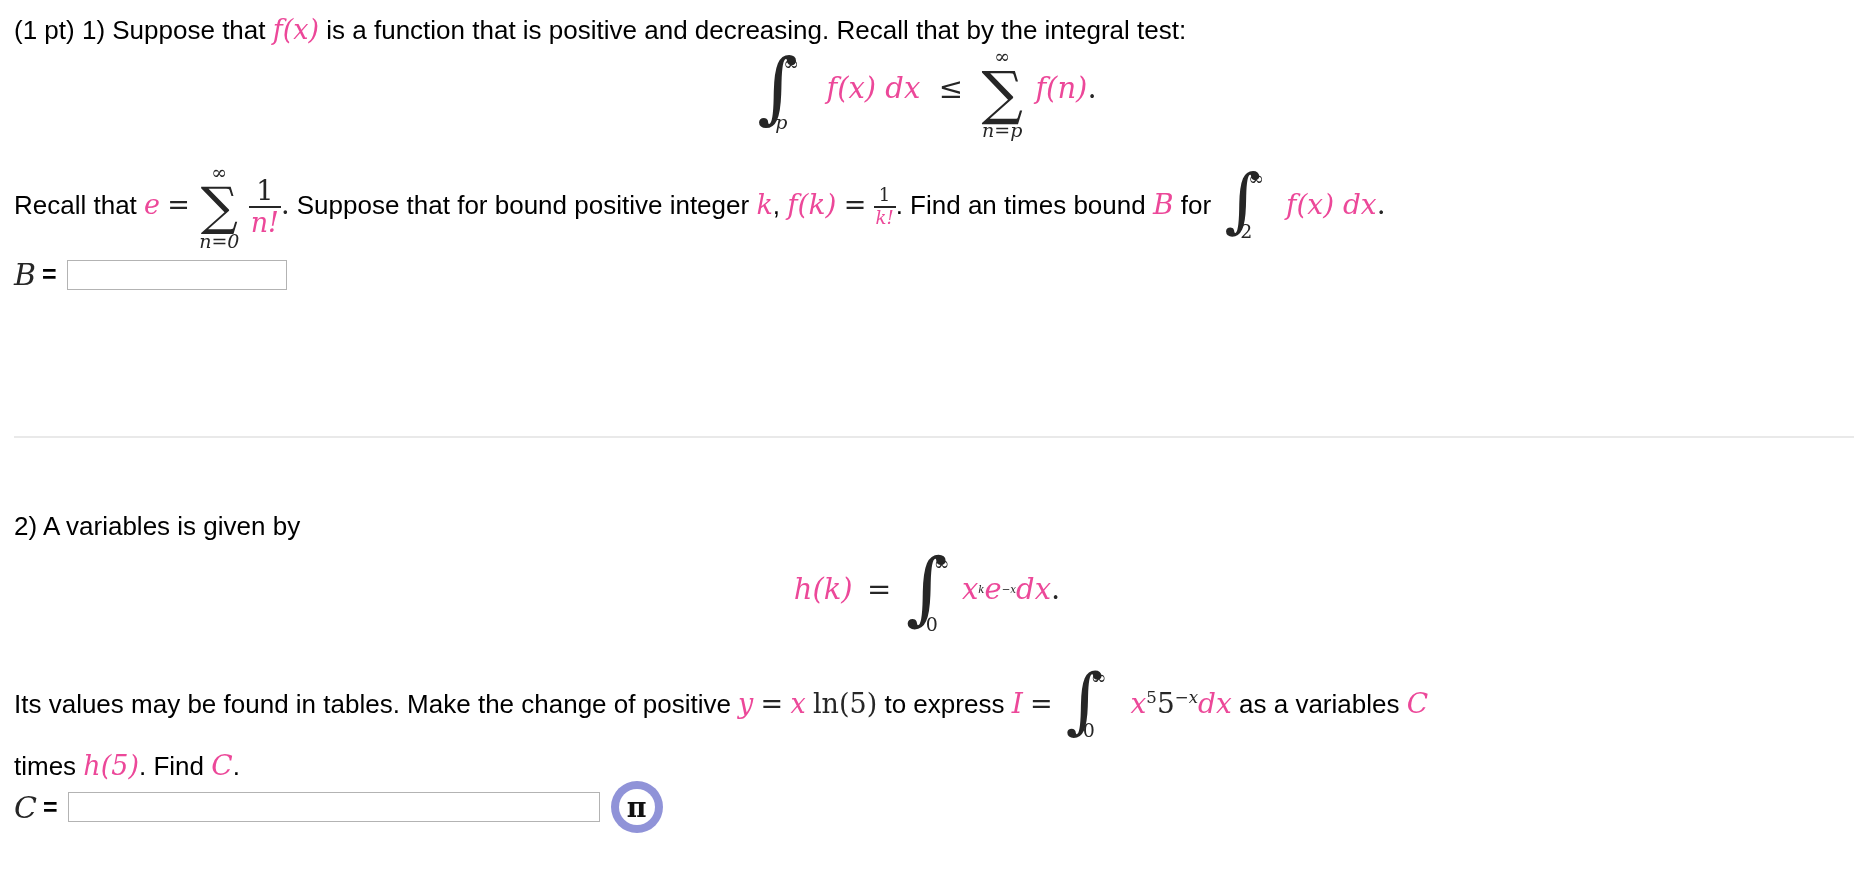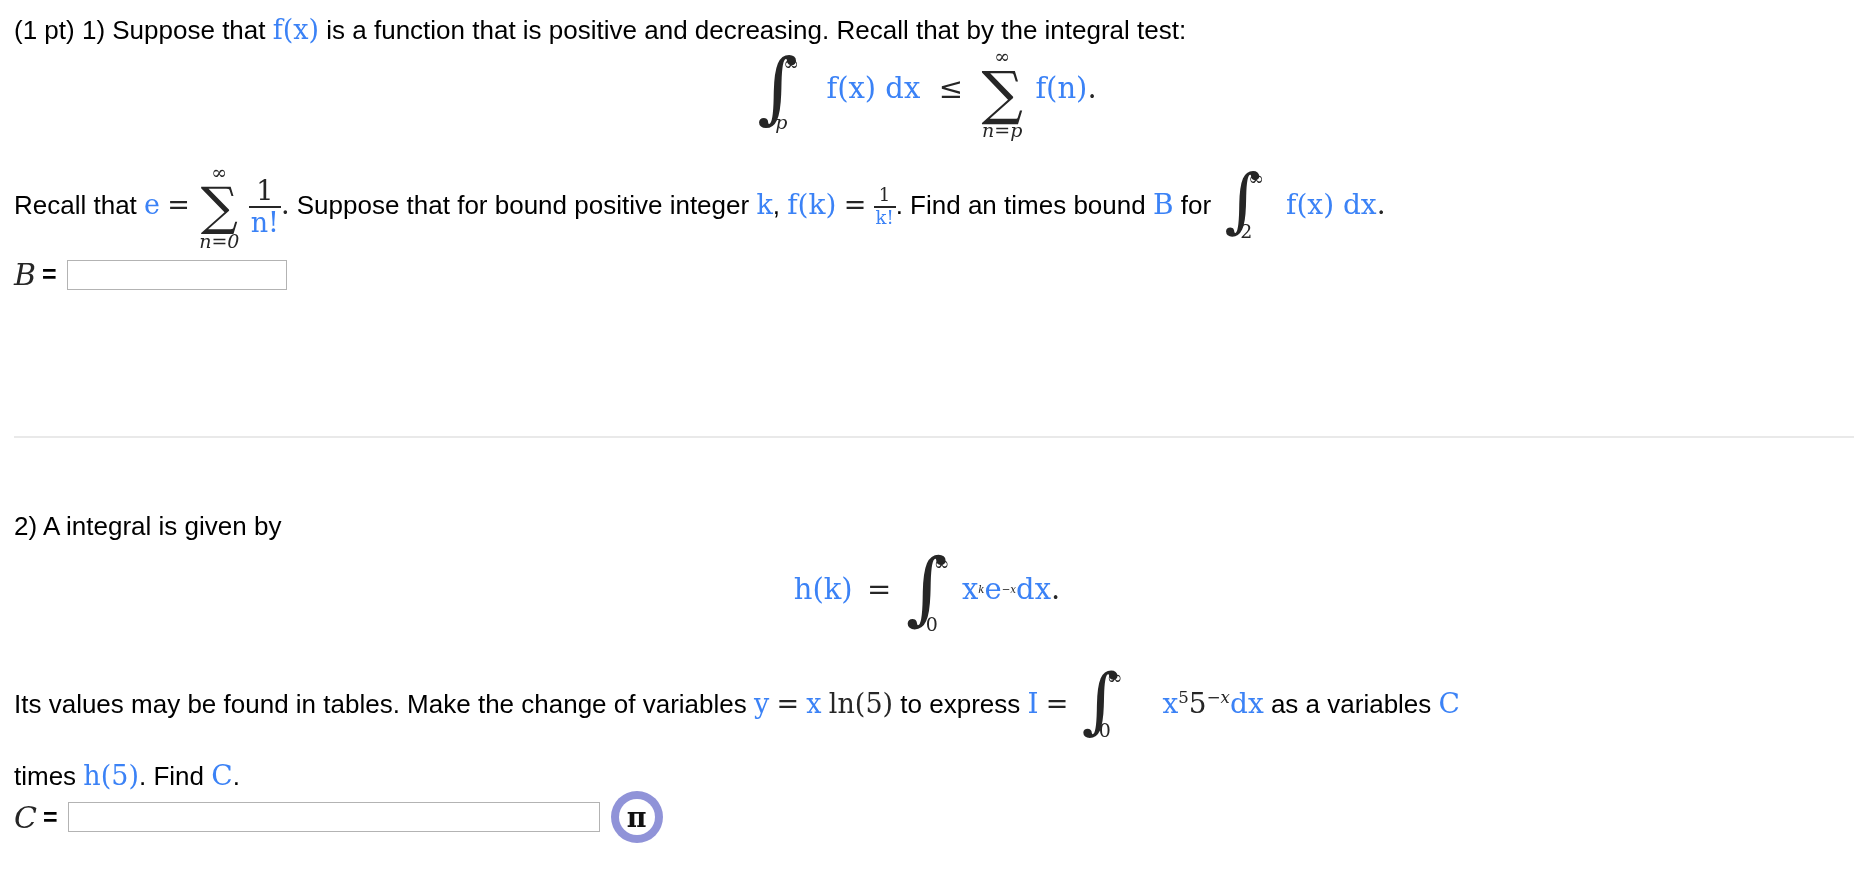--- a/index.html
+++ b/index.html
@@ -19,21 +19,22 @@
     position: relative;
     width: 1854px;
     height: 894px;
     box-sizing: border-box;
     padding: 0 14px;
   }
 
   
   .mathit {
     font-family: "DejaVu Serif", "Liberation Serif", serif;
-    color: #3b82f6;
+    font-style: italic;
+    color: #ec4899;
   }
   .mathrm {
     font-family: "DejaVu Serif", "Liberation Serif", serif;
     font-style: normal;
     color: #262626;
   }
   .op {
     font-family: "DejaVu Serif", "Liberation Serif", serif;
     font-style: normal;
     color: #262626;
@@ -294,58 +295,58 @@
     <span class="ans-eq">=</span>
     <input class="ans-input" type="text" placeholder="" style="">
   </div>
 
   <hr class="divider">
 
   <div class="section-2">
 
     <div class="prose">
       <span>2)</span>
-      <span>A integral is given by</span>
+      <span>A variables is given by</span>
     </div>
 
     <div class="display-eq-2">
       <span class="mathit" style="font-size:29px;">h(k)</span>
       <span class="op" style="font-size:29px; margin:0 10px;">=</span>
       <span class="intop" style="height:94px;">
         <span class="glyph" style="font-size:80px;">∫</span>
         <span class="up rm" style="left:28px; top:6px;">∞</span>
         <span class="lo rm" style="left:20px; bottom:8px;">0</span>
       </span>
       <span class="inl" style="margin-left:10px;">
         <span class="mathit" style="font-size:29px;">x</span><sup class="sm">k</sup><span class="mathit" style="font-size:29px;">e</span><sup class="sm">−x</sup><span class="mathit" style="font-size:29px;">dx</span><span class="mathrm" style="font-size:29px;">.</span>
       </span>
     </div>
 
     <div class="prose" style="white-space:nowrap; margin-top:4px;">
-      <span>Its values may be found in tables. Make the change of variables</span>
+      <span>Its values may be found in tables. Make the change of positive</span>
       <span class="mathit inl" style="font-size:27px;">y</span>
       <span class="op inl" style="font-size:27px;">=</span>
       <span class="mathit inl" style="font-size:27px;">x</span>
       <span class="mathrm inl" style="font-size:27px;">ln(5)</span>
       <span>to express</span>
       <span class="mathit inl" style="font-size:28px;">I</span>
       <span class="op inl" style="font-size:27px;">=</span>
       <span class="intop" style="height:84px; margin-left:6px;">
         <span class="glyph" style="font-size:72px;">∫</span>
         <span class="up rm" style="left:25px; top:4px;">∞</span>
         <span class="lo rm" style="left:17px; bottom:8px;">0</span>
       </span>
-      <span class="inl" style="margin-left:36px;text-align:center;">
+      <span class="inl" style="margin-left:20px;text-align:center;">
         <span class="mathit" style="font-size:28px;">x</span><sup class="sm rm">5</sup><span class="mathrm" style="font-size:28px;">5</span><sup class="sm">−x</sup><span class="mathit" style="font-size:28px;">dx</span>
       </span>
       <span>as a variables</span>
       <span class="mathit inl" style="font-size:28px;">C</span>
     </div>
 
-    <div class="prose" style="white-space:nowrap; margin-top:12px;">
+    <div class="prose" style="white-space:nowrap; margin-top:2px;">
       <span>times</span>
       <span class="mathit inl" style="font-size:27px;">h(5)</span><span>. Find</span>
       <span class="mathit inl" style="font-size:28px;">C</span><span>.</span>
     </div>
 
     <div class="answer-row">
       <span class="ans-label">C</span>
       <span class="ans-eq">=</span>
       <input class="ans-input wide" type="text" placeholder="" style="">
       <span class="pi-btn">

